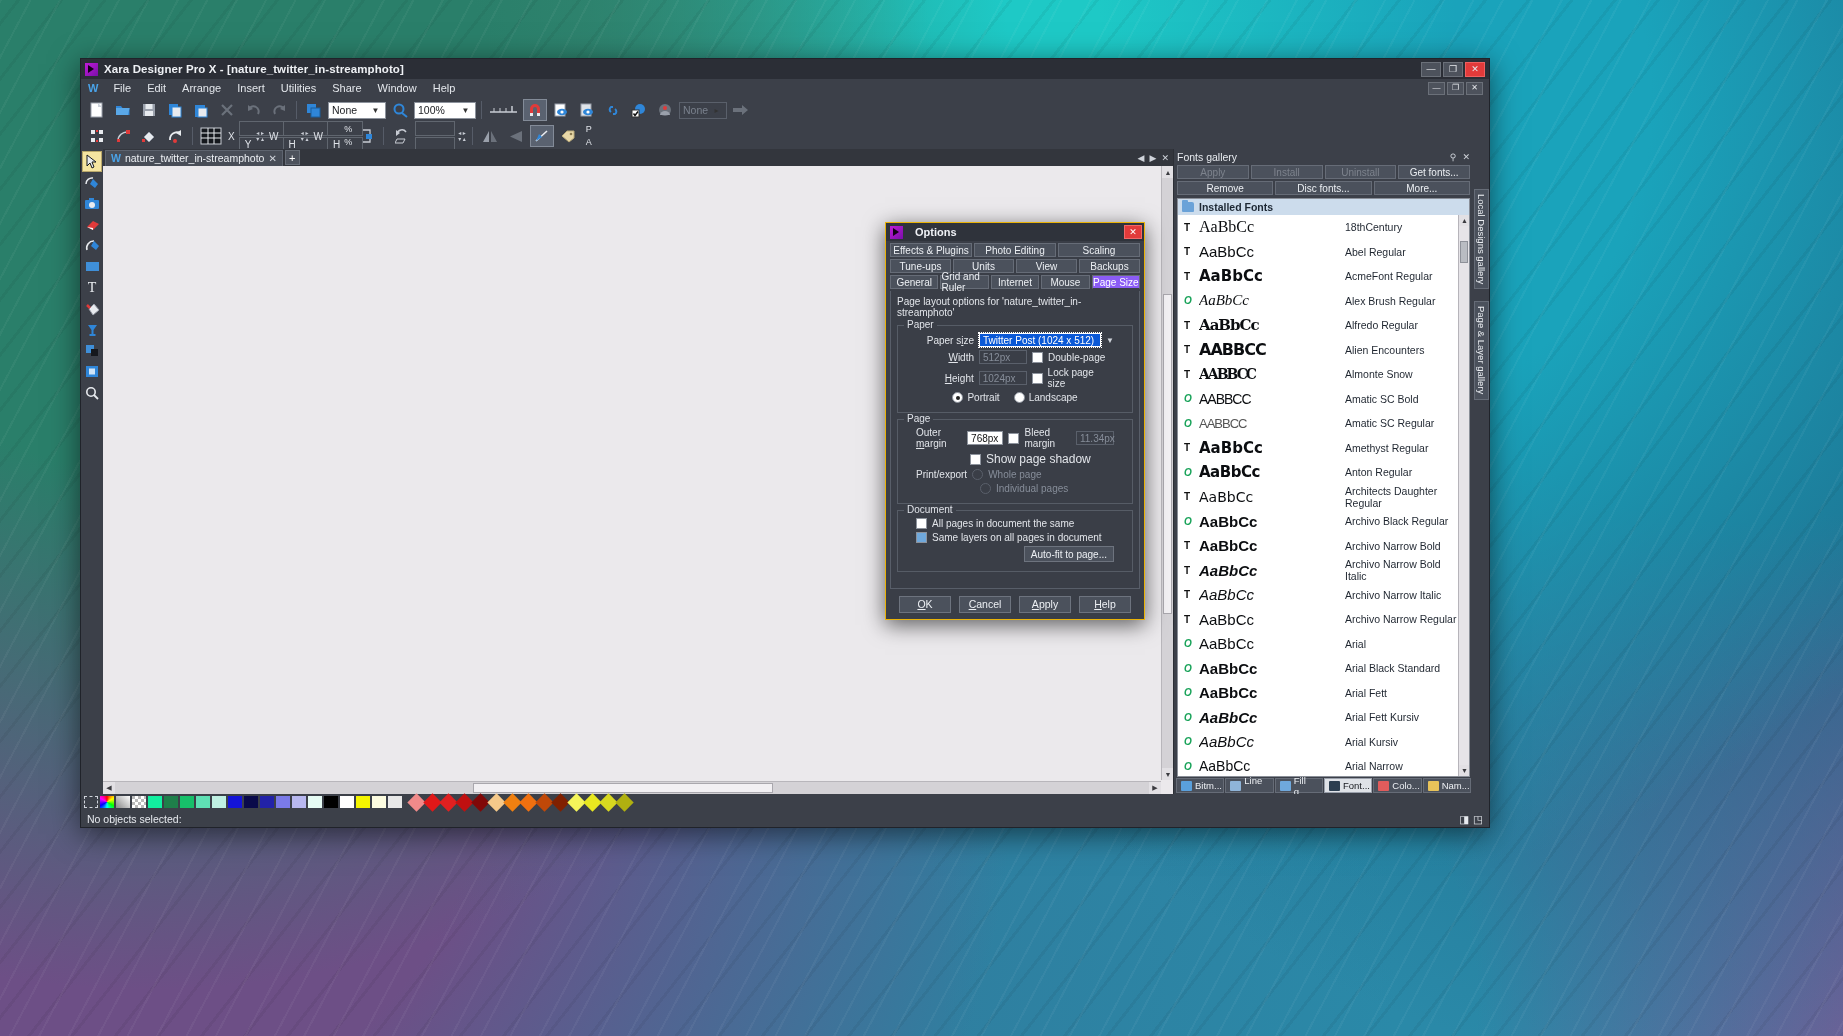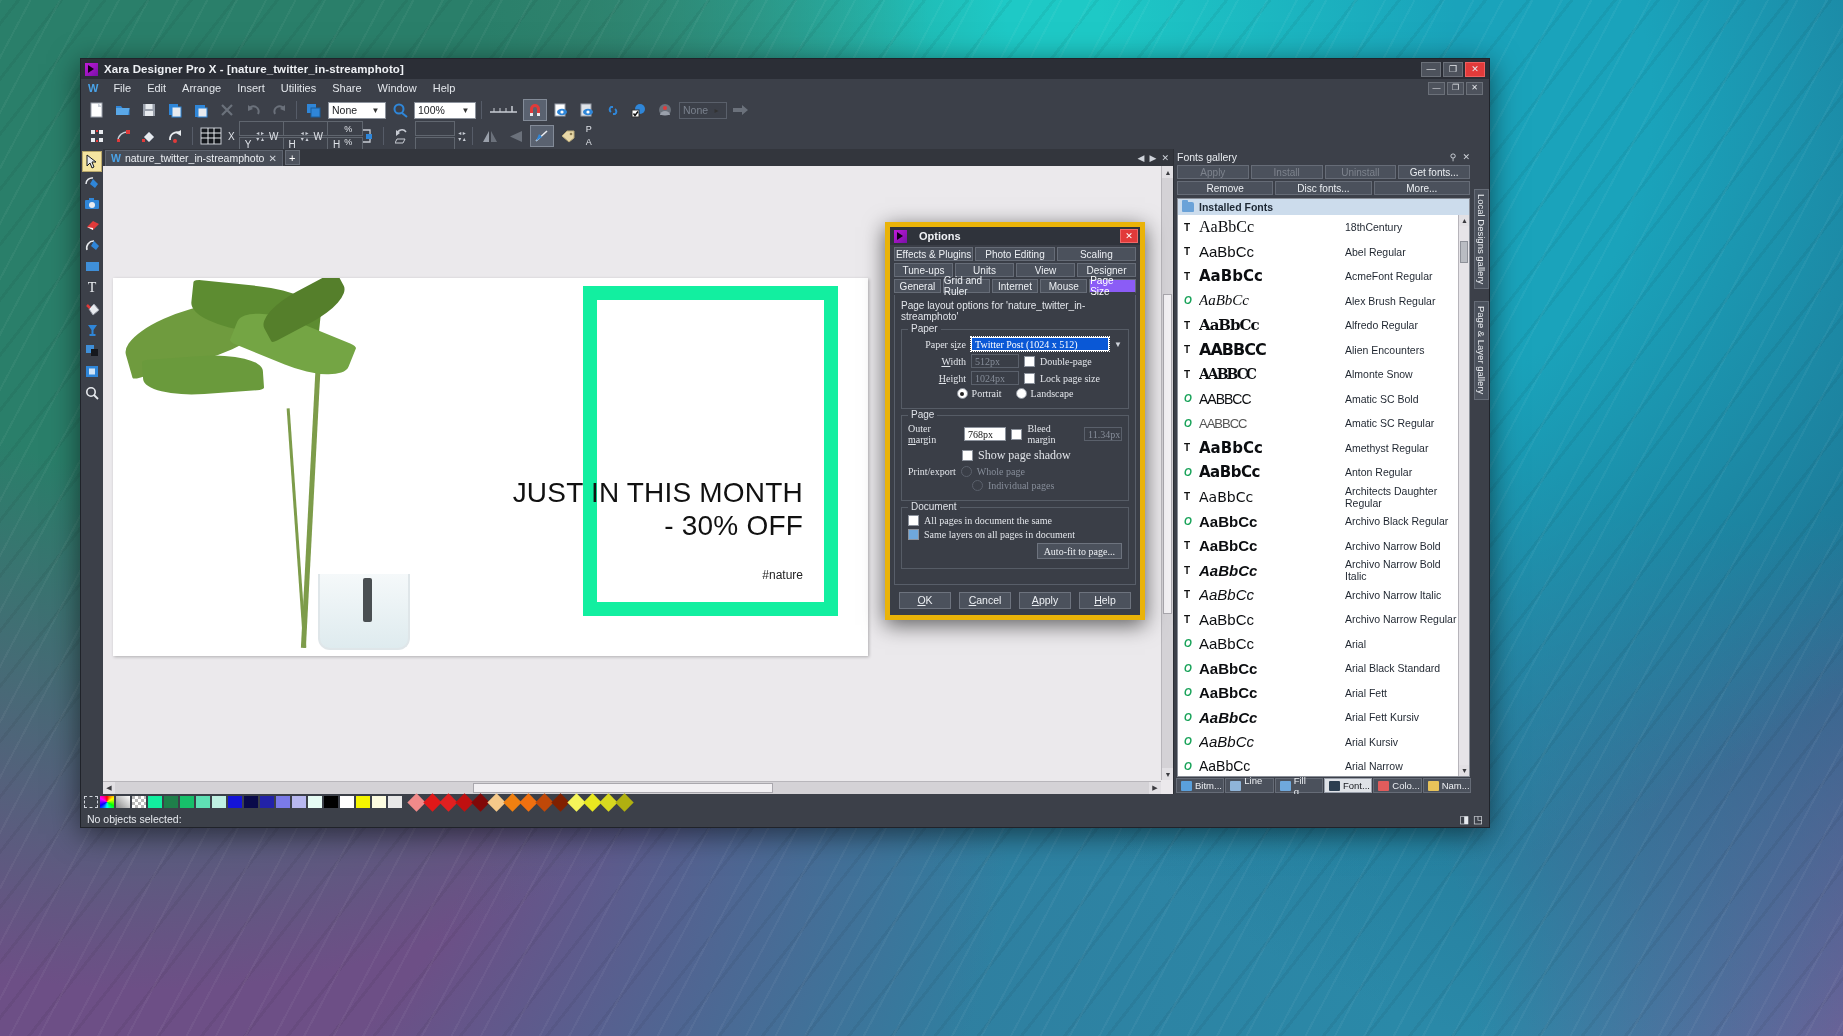--- a/index.html
+++ b/index.html
@@ -180,38 +180,38 @@
   
   .palettebar{ height:16px; background:#3c4049; display:flex; align-items:center; padding:0 3px; gap:2px; flex:none; }
   .sw{ width:14px; height:12px; flex:none; }
   .sw.dia{ width:13px; height:13px; transform:rotate(45deg); }
   .statusbar{ height:17px; background:#3c4049; display:flex; align-items:center; padding:0 6px; font-size:10.5px; color:#e7eaef; flex:none; }
   .statusright{ margin-left:auto; display:flex; gap:4px; }
 
   
   #optdlg{
     position:absolute; left:885px; top:222px; width:260px; height:398px;
-    background:#3a3e47; border:5px solid #eab308;
+    background:#3a3e47; border:1px solid #eab308;
     box-shadow:0 5px 20px rgba(0,0,0,.6);
     display:flex; flex-direction:column; font-size:10.5px; color:#e2e5ea;
   }
   .dlg-title{ height:18px; background:#2f333b; display:flex; align-items:center; padding:0 2px 0 4px; flex:none; }
   .dlg-title .nm{ font-weight:bold; font-size:11px; color:#f0f2f6; margin-left:6px; }
   .dlg-x{ margin-left:auto; width:18px; height:14px; background:#e23a3a; border:1px solid #f06868; color:#fff; font-size:9px; display:flex; align-items:center; justify-content:center; }
   .tabrows{ padding:2px 4px 0 4px; flex:none; }
   .tabrow{ display:flex; gap:2px; margin-bottom:2px; }
   .dtab{
     flex:1; height:14px; background:#4b515c; border:1px solid #666c77;
     display:flex; align-items:center; justify-content:center; font-size:10px; color:#eceff3; cursor:default;
   }
   .dtab.active{ background:#8b5cf6; border-bottom-color:#3a3e47; color:#fff; }
   .dlgbody{ flex:1; margin:0 4px; border:1px solid #585e69; border-top:none; padding:5px 6px; overflow:hidden; }
   .grp{ border:1px solid #565c66; margin-bottom:6px; padding:4px 6px 6px 6px; position:relative; }
   .grp>.gt{ position:absolute; top:-7px; left:6px; background:#3a3e47; padding:0 3px; font-size:10px; color:#dfe2e8; }
-  .row{ display:flex; align-items:center; margin:3px 0; gap:5px;font-family:Liberation Serif, serif; }
+  .row{ display:flex; align-items:center; margin:3px 12px; gap:5px; }
   .rlbl{ width:58px; text-align:right; font-size:10px; }
   .inp{ height:14px; background:#fff; border:1px solid #8d939d; color:#111; font-size:10px; padding:0 3px; display:flex; align-items:center; }
   .inp.dis{ background:#3a3e47; border-color:#5a606b; color:#868d99; }
   .inp.sel{ background:#0a58d6; color:#fff; border:1px solid #fff; outline:1px dotted #fff; }
   .cb{ width:11px; height:11px; background:#fff; border:1px solid #8d939d; flex:none; }
   .cb.blue{ background:#6fa8dc; }
   .rb{ width:11px; height:11px; border-radius:50%; background:#fff; border:1px solid #8d939d; flex:none; position:relative; }
   .rb.on:after{ content:""; position:absolute; inset:2.5px; border-radius:50%; background:#222; }
   .rb.dis{ background:#3a3e47; border-color:#5a606b; }
   .dim{ color:#868d99;text-align:center; }
@@ -596,43 +596,20 @@
         </div>
         <div class="addtab">+</div>
         <div class="tabright">
           <span>◀</span>
           <span>▶</span>
           <span>✕</span>
         </div>
       </div>
 
       <div class="canvaswrap">
-        <div class="page">
-
-          <div class="plant">
-            <div class="stem" style="left:196px;top:60px;width:5px;height:310px;transform:rotate(3deg)"></div>
-            <div class="stem" style="left:182px;top:130px;width:3px;height:240px;transform:rotate(-4deg)"></div>
-            <div class="leaf" style="left:10px;top:30px;width:150px;height:52px;transform:rotate(-16deg);background:#6f9b3e;border-radius:50% 4% 50% 4%"></div>
-            <div class="leaf" style="left:78px;top:8px;width:130px;height:46px;transform:rotate(6deg);background:#5d8c31;border-radius:6% 50% 6% 50%"></div>
-            <div class="leaf" style="left:120px;top:44px;width:120px;height:44px;transform:rotate(22deg);background:#74a544;border-radius:50% 6% 50% 6%"></div>
-            <div class="leaf" style="left:30px;top:78px;width:120px;height:38px;transform:rotate(-4deg);background:#6a9a3c;border-radius:6% 50% 6% 50%"></div>
-            <div class="leaf" style="left:146px;top:12px;width:90px;height:34px;transform:rotate(-28deg);background:#557f2b;border-radius:50% 6% 50% 6%"></div>
-            <div class="glass"></div>
-            <div style="position:absolute;left:250px;top:300px;width:9px;height:44px;background:#4a4f52;border-radius:2px"></div>
-          </div>
-          <div class="vband"></div>
-          <div class="frame-outer">
-            <div class="frame-inner"></div>
-          </div>
-          <div class="headline">
-            <span>JUST IN THIS MONTH</span>
-            <span class="l2">- 30% OFF</span>
-          </div>
-          <div class="hashtag">#nature</div>
-        </div>
 
         <div class="canvas-scroll-v">
           <div class="sb-arrow" style="top:0">▲</div>
           <div class="vthumb"></div>
           <div class="sb-arrow" style="bottom:0">▼</div>
         </div>
         <div class="canvas-scroll-h">
           <div class="sb-arrow" style="left:0">◀</div>
           <div class="hthumb"></div>
           <div class="sb-arrow" style="right:0">▶</div>
@@ -885,21 +862,21 @@
   <div class="tabrows">
     <div class="tabrow">
       <div class="dtab">Effects &amp; Plugins</div>
       <div class="dtab">Photo Editing</div>
       <div class="dtab">Scaling</div>
     </div>
     <div class="tabrow">
       <div class="dtab">Tune-ups</div>
       <div class="dtab">Units</div>
       <div class="dtab">View</div>
-      <div class="dtab">Designer</div>
+      <div class="dtab">Backups</div>
     </div>
     <div class="tabrow">
       <div class="dtab">General</div>
       <div class="dtab">Grid and Ruler</div>
       <div class="dtab">Internet</div>
       <div class="dtab">Mouse</div>
       <div class="dtab active">Page Size</div>
     </div>
   </div>
 

